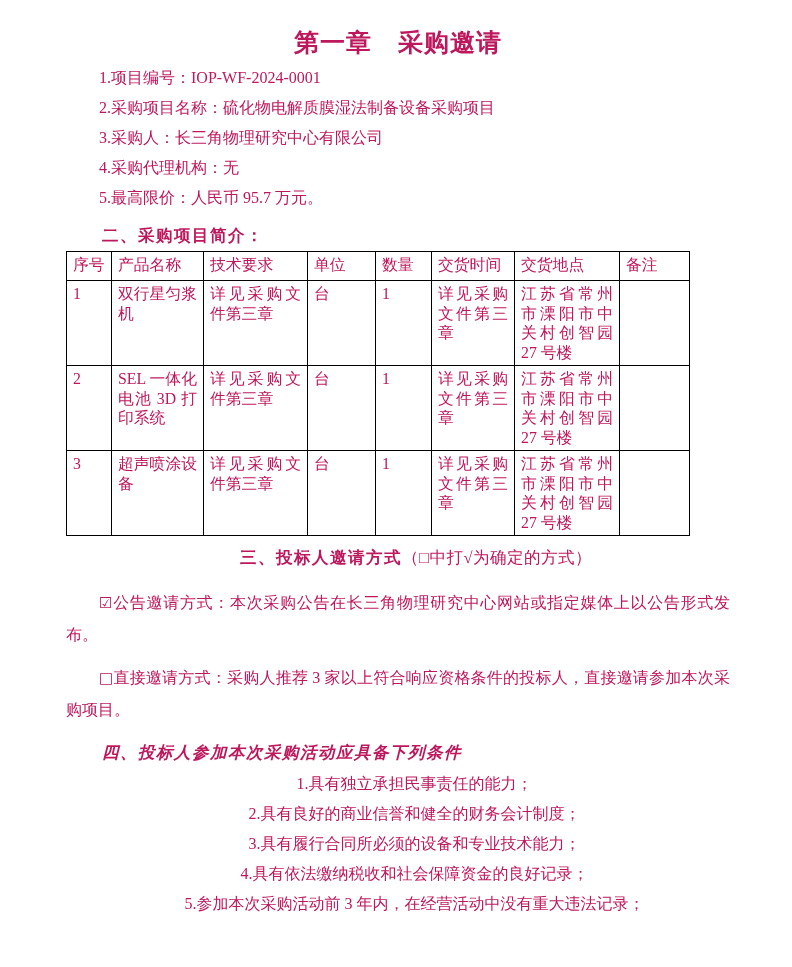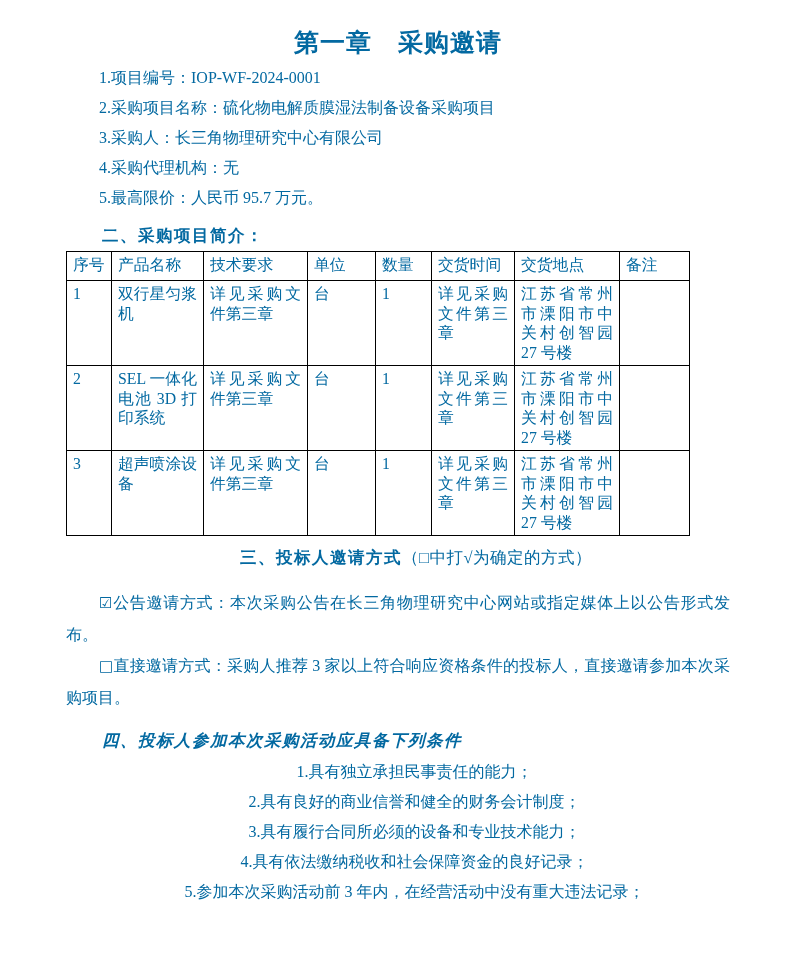--- a/index.html
+++ b/index.html
@@ -2,21 +2,21 @@
 <html><head>
 <meta charset="utf-8">
 <style>
   * { margin: 0; padding: 0; box-sizing: border-box; }
   html, body { background: #ffffff; }
   .page {
     position: relative;
     width: 792px;
     height: 967px;
     background: #ffffff;
-    color: #0369a1;
+    color: #be185d;
     padding: 26px 62px 0 66px;
     overflow: hidden;
     font-family: "Liberation Serif", serif;
   }
   .doc-title {
     text-align: center;
     font-family: "Liberation Sans", sans-serif;
     font-weight: bold;
     font-size: 25px;
     line-height: 32px;
@@ -47,21 +47,21 @@
     padding-left: 33px;
     white-space: nowrap;
   }
   .para {
     font-size: 16px;
     line-height: 31px;
     text-indent: 33px;
     text-align: justify;
   }
   .para1 { margin-top: 18px; }
-  .para2 { margin-top: 0; }
+  .para2 { margin-top: 12px; }
   table.products {
     border-collapse: collapse;
     table-layout: fixed;
     width: 568px;
     margin-top: 5px;
   }
   .products th, .products td {
     border: 1.5px solid #000000;
     font-weight: normal;
     font-size: 15.8px;

